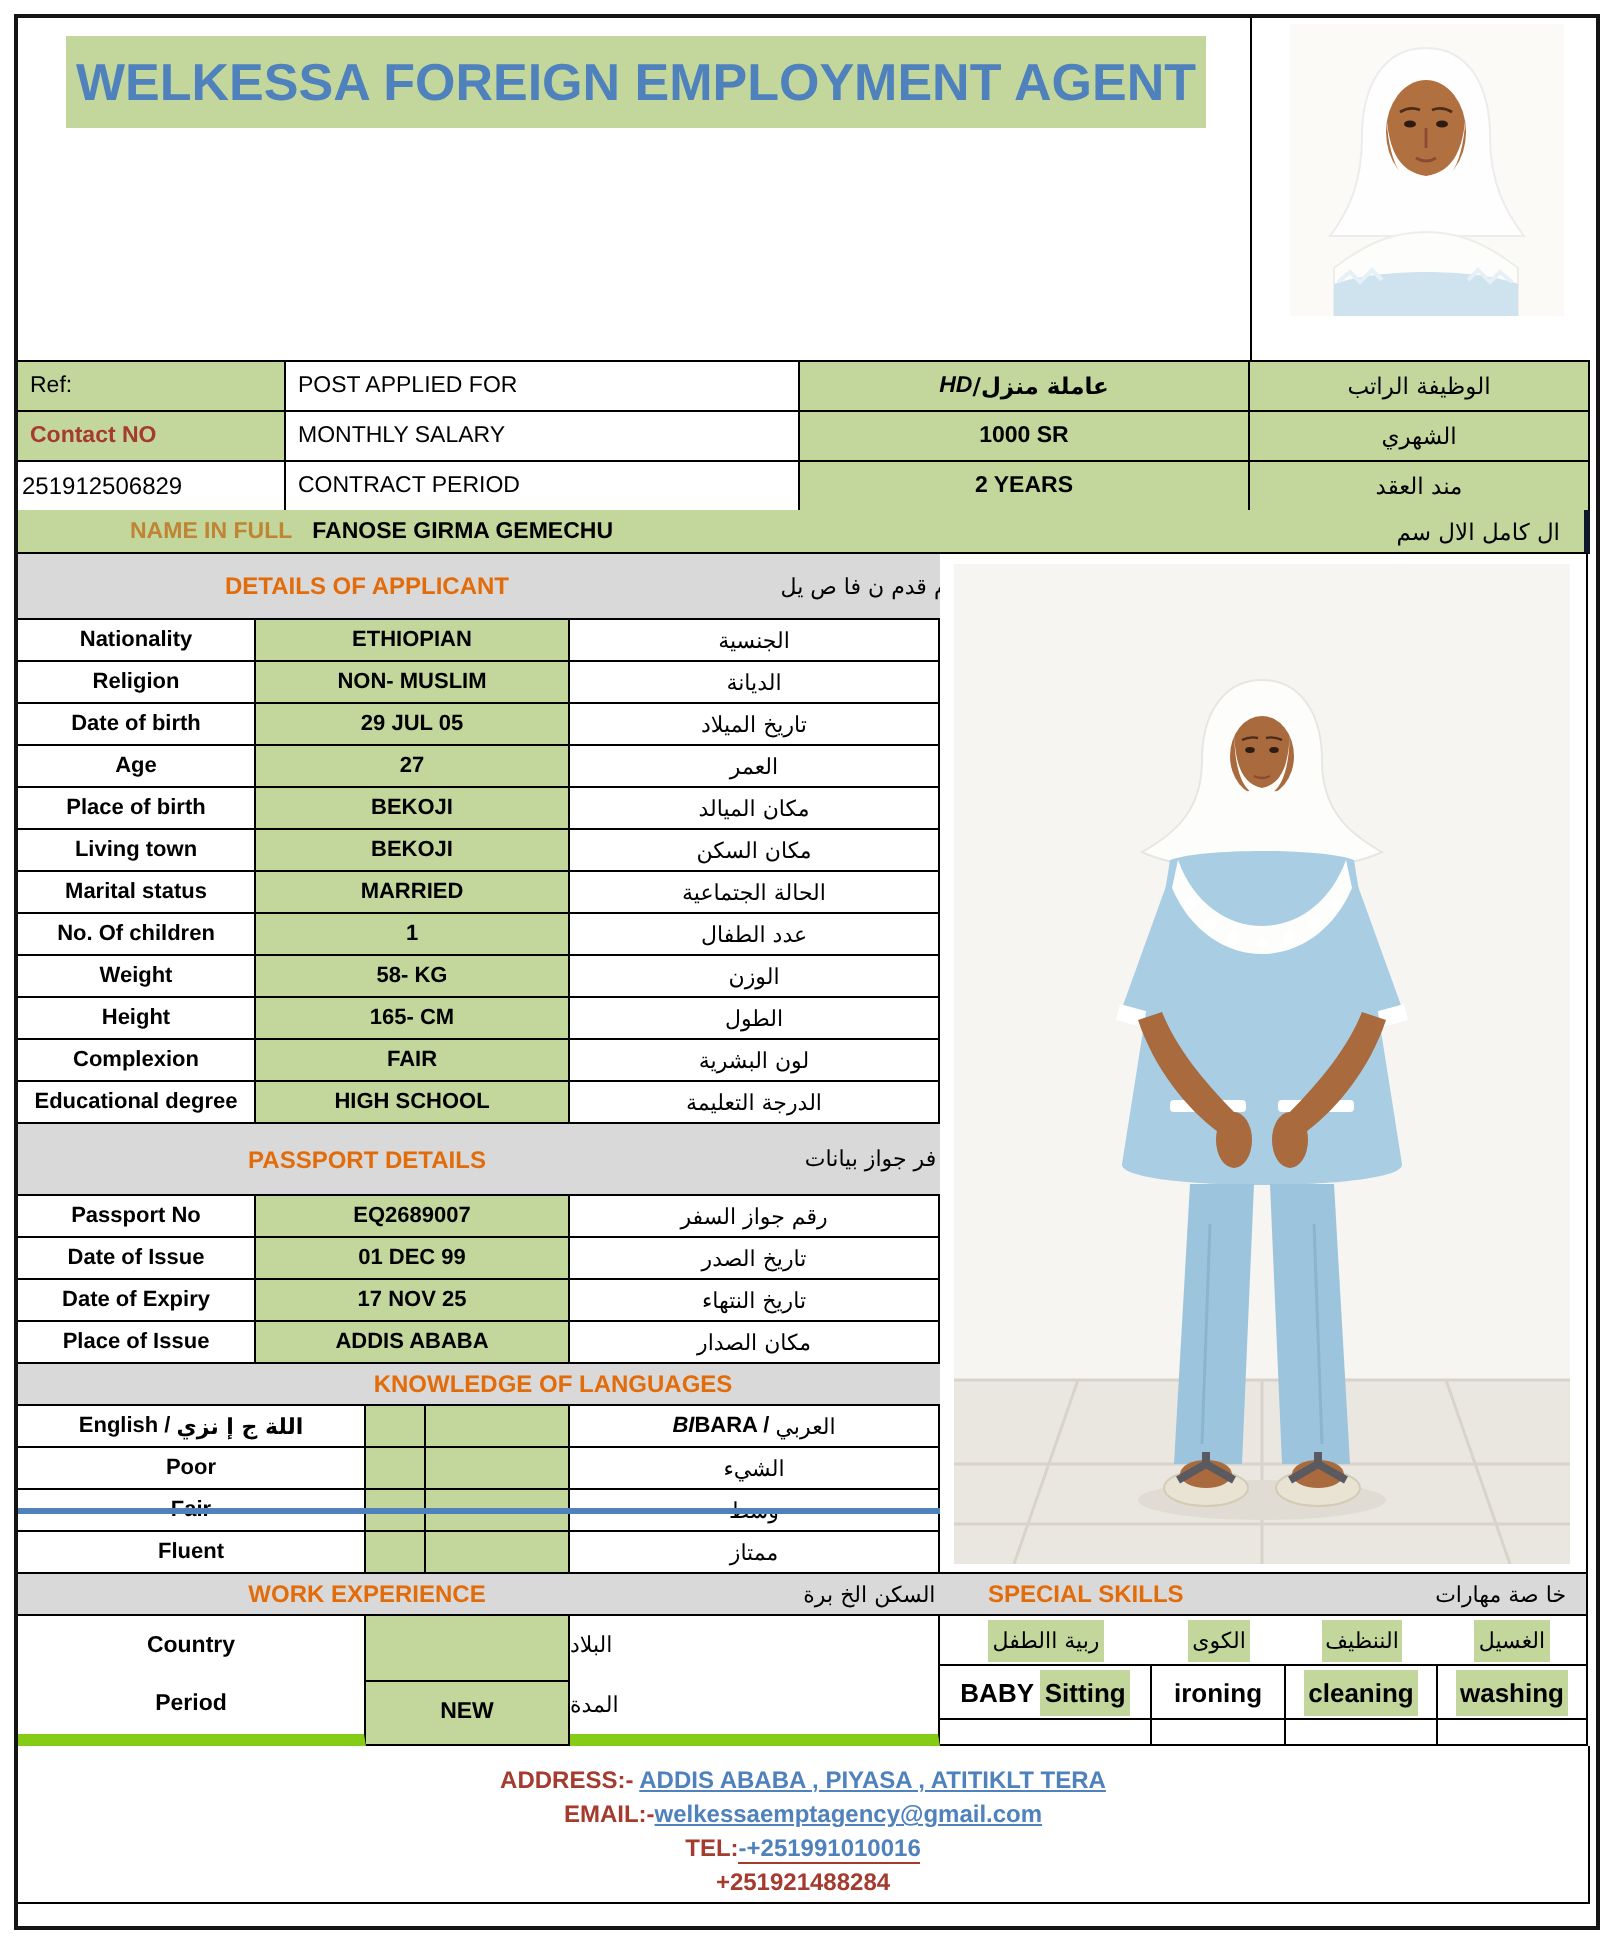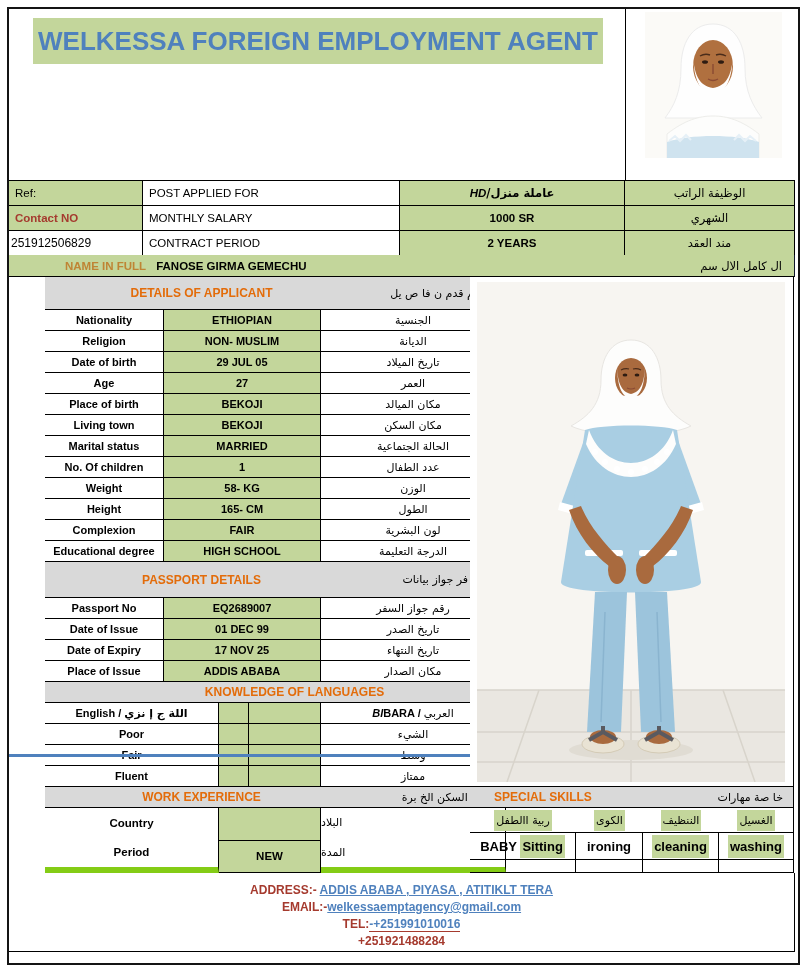--- a/index.html
+++ b/index.html
@@ -25,28 +25,28 @@
   .tcell { border-right:1px solid #000; border-bottom:1px solid #000;
            display:flex; align-items:center; padding:0 6px; }
   .green { background:#c3d69b; }
   .center { justify-content:center; }
   .bold { font-weight:bold; }
   .redtxt { color:#a53a2e; }
   .hd { font-weight:bold; font-style:italic; }
 
   
   .name-row { position:absolute; left:9px; top:255px; width:786px; height:22px; background:#c3d69b;
-              border-bottom:1px solid #000; border-right:1px solid #0f172a;
+              border-bottom:1px solid #000; border-right:3px solid #0f172a;
               display:flex; align-items:center; font-size:11.5px; }
   .name-label { color:#bf8434; font-weight:bold; margin-left:56px; }
   .name-value { font-weight:bold; margin-left:10px; }
   .name-ar { margin-left:auto; margin-right:12px; }
 
   
-  .left-table { position:absolute; left:9px; top:277px; width:536px;padding-left:36px; }
+  .left-table { position:absolute; left:9px; top:277px; width:536px; }
   .sec-header { background:#d9d9d9; border-bottom:1px solid #000; border-right:1px solid #000;
                 display:flex; align-items:center; }
   .sec-header .t { flex:1; text-align:center; color:#e36c0a; font-weight:bold; font-size:12px; }
   .sec-header .a { width:186px; text-align:center; font-size:11px; }
   .h33 { height:33px; } .h36 { height:36px; } .h21 { height:21px; }
   .r { display:grid; grid-template-columns:119px 157px 185px; height:21px; }
   .cell { border-right:1px solid #000; border-bottom:1px solid #000;
           display:flex; align-items:center; justify-content:center; font-size:11px; overflow:hidden; }
   .lbl { font-weight:bold; }
   .val { font-weight:bold; background:#c3d69b; }

